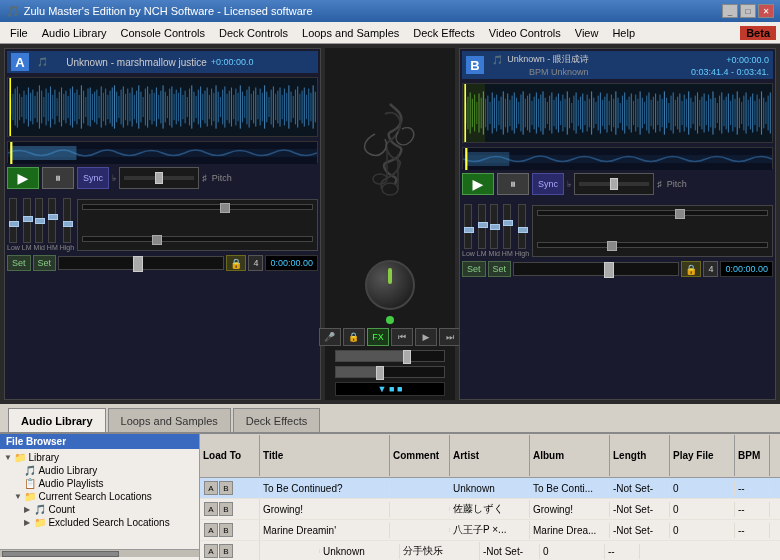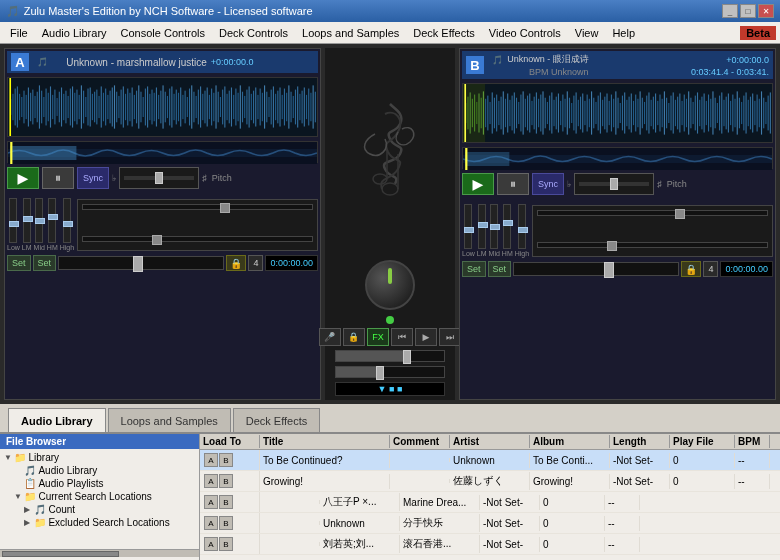--- a/index.html
+++ b/index.html
@@ -72,21 +72,21 @@
     #file-browser .fb-header { background: #3a6ac0; color: white; padding: 2px 6px; font-size: 10px; font-weight: bold; }
     .tree { padding: 2px; font-size: 10px; overflow-y: auto; height: 100px; }
     .tree-item { padding: 1px 2px; display: flex; align-items: center; gap: 2px; cursor: pointer; }
     .tree-arrow { color: #555; font-size: 8px; width: 8px; }
     .tree-indent { margin-left: 10px; }
     .tree-indent2 { margin-left: 20px; }
     
     
     #track-list { flex: 1; overflow: hidden; display: flex; flex-direction: column; }
     .track-header { display: flex; background: #d4d0c8; border-bottom: 1px solid #999; padding: 1px 0; }
-    .th { font-size: 10px; font-weight: bold; padding: 1px 3px; border-right: 1px solid #999; flex-shrink: 0; }
+    .th { font-size: 10px; font-weight: bold; padding: 15px 3px; border-right: 1px solid #999; flex-shrink: 0; }
     .track-rows { overflow-y: auto; flex: 1; }
     .track-row { display: flex; align-items: center; border-bottom: 1px solid #e8e4dc; }
     .track-row.selected { background: #c8def8; }
     .tc { font-size: 10px; padding: 2px 3px; border-right: 1px solid #e0dcd4; flex-shrink: 0; overflow: hidden; white-space: nowrap; text-overflow: ellipsis; }
     .load-btns { display: flex; gap: 1px; padding: 1px; }
     .load-btn-sm { width: 14px; height: 14px; background: #c0bcb4; border: 1px solid #888; font-size: 8px; cursor: pointer; display: flex; align-items: center; justify-content: center; }
     
     
     ::-webkit-scrollbar { width: 8px; height: 8px; }
     ::-webkit-scrollbar-track { background: #c0bcb4; }
@@ -772,20 +772,21 @@
     <div class="tc" style="width:65px;">0</div>
     <div class="tc" style="width:35px;">--</div>
   </div>
         <div class="track-row">
     <div class="tc" style="width:60px;">
       <div class="load-btns">
         <div class="load-btn-sm">A</div>
         <div class="load-btn-sm">B</div>
       </div>
     </div>
+    <div class="tc" style="width:130px;">Marine Dreamin'</div>
     <div class="tc" style="width:60px;"></div>
     <div class="tc" style="width:80px;">八王子P ×...</div>
     <div class="tc" style="width:80px;">Marine Drea...</div>
     <div class="tc" style="width:60px;">-Not Set-</div>
     <div class="tc" style="width:65px;">0</div>
     <div class="tc" style="width:35px;">--</div>
   </div>
         <div class="track-row">
     <div class="tc" style="width:60px;">
       <div class="load-btns">

